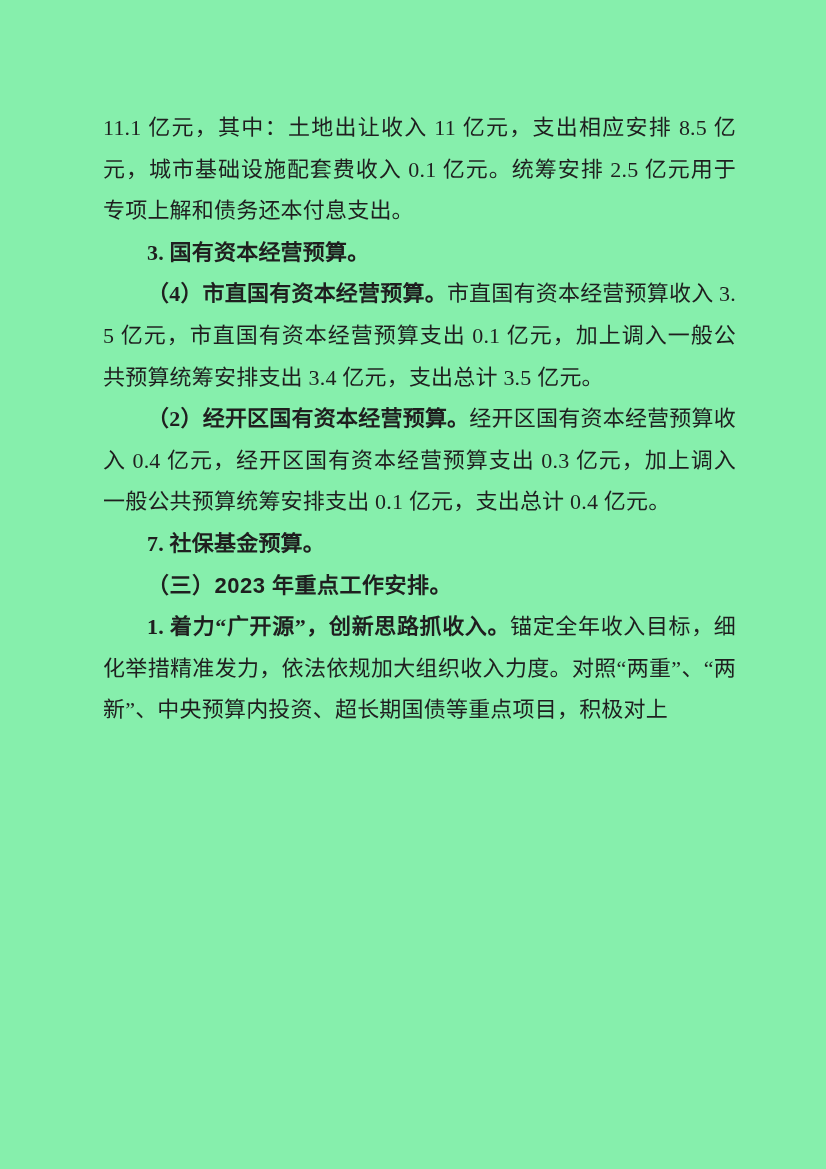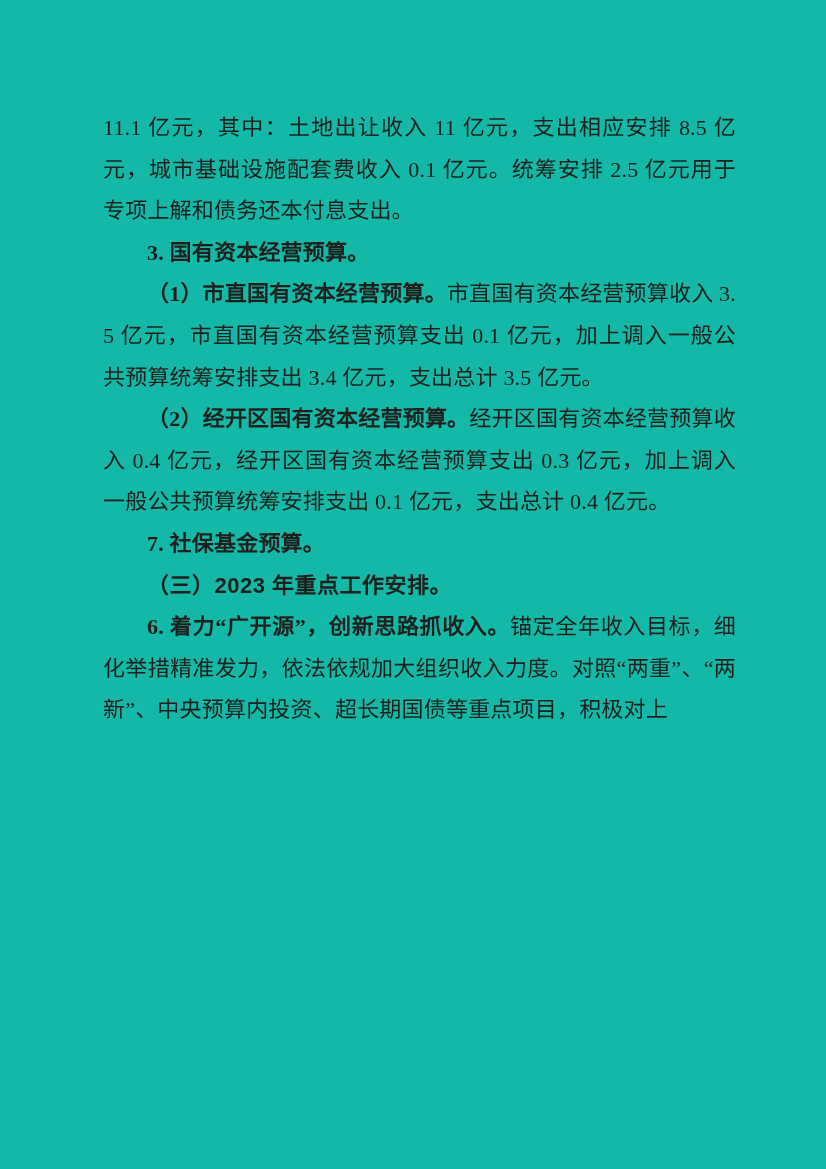--- a/index.html
+++ b/index.html
@@ -4,21 +4,21 @@
 <style>
   html, body {
     margin: 0;
     padding: 0;
     background: #ffffff;
   }
   .page {
     position: relative;
     width: 826px;
     height: 1169px;
-    background: #14b8a6;
+    background: #86efac;
     overflow: hidden;
     font-family: "Liberation Serif", "DejaVu Serif", serif;
     color: #1f1f1f;
   }
   .content {
     position: absolute;
     left: 103px;
     top: 107px;
     width: 633px;
   }
@@ -56,35 +56,35 @@
 
     <p class="para">
       <span>11.1 亿元，其中：土地出让收入 11 亿元，支出相应安排 8.5 亿元，城市基础设施配套费收入 0.1 亿元。统筹安排 2.5 亿元用于专项上解和债务还本付息支出。</span>
     </p>
 
     <p class="para indent heading-kai">
       <span class="bold-run">3. 国有资本经营预算。</span>
     </p>
 
     <p class="para indent">
-      <span class="bold-run">（1）市直国有资本经营预算。</span><span>市直国有资本经营预算收入 3.5 亿元，市直国有资本经营预算支出 0.1 亿元，加上调入一般公共预算统筹安排支出 3.4 亿元，支出总计 3.5 亿元。</span>
+      <span class="bold-run">（4）市直国有资本经营预算。</span><span>市直国有资本经营预算收入 3.5 亿元，市直国有资本经营预算支出 0.1 亿元，加上调入一般公共预算统筹安排支出 3.4 亿元，支出总计 3.5 亿元。</span>
     </p>
 
     <p class="para indent">
       <span class="bold-run">（2）经开区国有资本经营预算。</span><span>经开区国有资本经营预算收入 0.4 亿元，经开区国有资本经营预算支出 0.3 亿元，加上调入一般公共预算统筹安排支出 0.1 亿元，支出总计 0.4 亿元。</span>
     </p>
 
     <p class="para indent heading-kai">
       <span class="bold-run">7. 社保基金预算。</span>
     </p>
 
 
 
     <p class="para indent heading-hei">
       <span class="bold-run">（三）2023 年重点工作安排。</span>
     </p>
 
     <p class="para indent">
-      <span class="bold-run">6. 着力“广开源”，创新思路抓收入。</span><span>锚定全年收入目标，细化举措精准发力，依法依规加大组织收入力度。对照“两重”、“两新”、中央预算内投资、超长期国债等重点项目，积极对上</span>
+      <span class="bold-run">1. 着力“广开源”，创新思路抓收入。</span><span>锚定全年收入目标，细化举措精准发力，依法依规加大组织收入力度。对照“两重”、“两新”、中央预算内投资、超长期国债等重点项目，积极对上</span>
     </p>
 
   </div>
 </div>
 
 </body></html>

